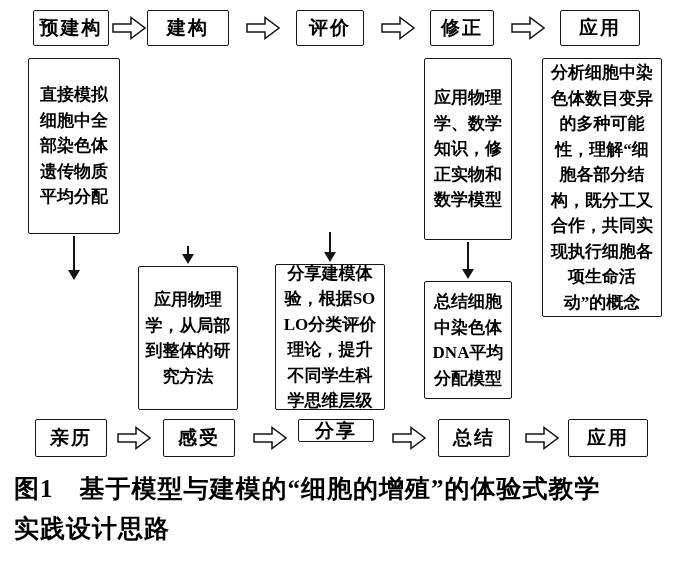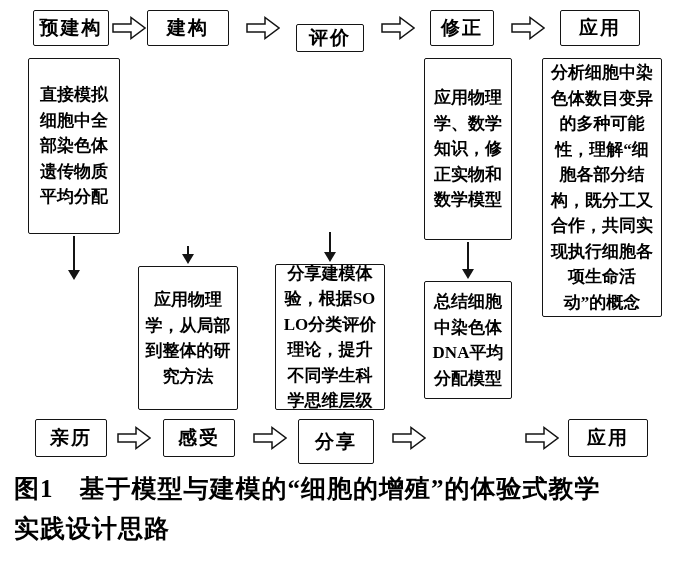--- a/index.html
+++ b/index.html
@@ -65,21 +65,21 @@
     white-space:nowrap;
   }
 </style>
 </head>
 <body>
 
 <div class="canvas">
 
   <div class="box stage" style="left:147px;top:10px;width:82px;height:36px">建构</div>
   <div class="box stage" style="left:33px;top:10px;width:76px;height:36px">预建构</div>
-  <div class="box stage" style="left:296px;top:24px;width:68px;height:28px">评价</div>
+  <div class="box stage" style="left:296px;top:10px;width:68px;height:36px">评价</div>
   <div class="box stage" style="left:430px;top:10px;width:64px;height:36px">修正</div>
   <div class="box stage" style="left:560px;top:10px;width:80px;height:36px">应用</div>
 
   <div class="harrow" style="left:112px;top:15px">
     <svg width="34" height="26" viewBox="0 0 34 26">
         <path d="M1 9 H19 V2.5 L33 13 L19 23.5 V17 H1 Z" fill="#fff" stroke="#141414" stroke-width="1.5"></path>
       </svg>
   </div>
   <div class="harrow" style="left:246px;top:15px">
     <svg width="34" height="26" viewBox="0 0 34 26">
@@ -106,21 +106,22 @@
   <div class="varrow" style="left:181px;top:246px;height:18px"></div>
   <div class="varrow" style="left:323px;top:232px;height:30px"></div>
   <div class="varrow" style="left:461px;top:242px;height:37px"></div>
 
   <div class="box content" style="left:138px;top:266px;width:100px;height:144px">应用物理学，从局部到整体的研究方法</div>
   <div class="box content" style="left:275px;top:264px;width:110px;height:146px">分享建模体验，根据SOLO分类评价理论，提升不同学生科学思维层级</div>
   <div class="box content" style="left:424px;top:281px;width:88px;height:118px">总结细胞中染色体DNA平均分配模型</div>
 
   <div class="box stage" style="left:35px;top:419px;width:72px;height:38px">亲历</div>
   <div class="box stage" style="left:163px;top:419px;width:72px;height:38px">感受</div>
-  <div class="box stage" style="left:298px;top:419px;width:76px;height:45px">分享</div>
+  <div class="box stage" style="left:298px;top:419px;width:76px;height:23px">分享</div>
+  <div class="box stage" style="left:438px;top:419px;width:72px;height:38px">总结</div>
   <div class="box stage" style="left:568px;top:419px;width:80px;height:38px">应用</div>
 
   <div class="harrow" style="left:117px;top:425px">
     <svg width="34" height="26" viewBox="0 0 34 26">
         <path d="M1 9 H19 V2.5 L33 13 L19 23.5 V17 H1 Z" fill="#fff" stroke="#141414" stroke-width="1.5"></path>
       </svg>
   </div>
   <div class="harrow" style="left:253px;top:425px">
     <svg width="34" height="26" viewBox="0 0 34 26">
         <path d="M1 9 H19 V2.5 L33 13 L19 23.5 V17 H1 Z" fill="#fff" stroke="#141414" stroke-width="1.5"></path>

